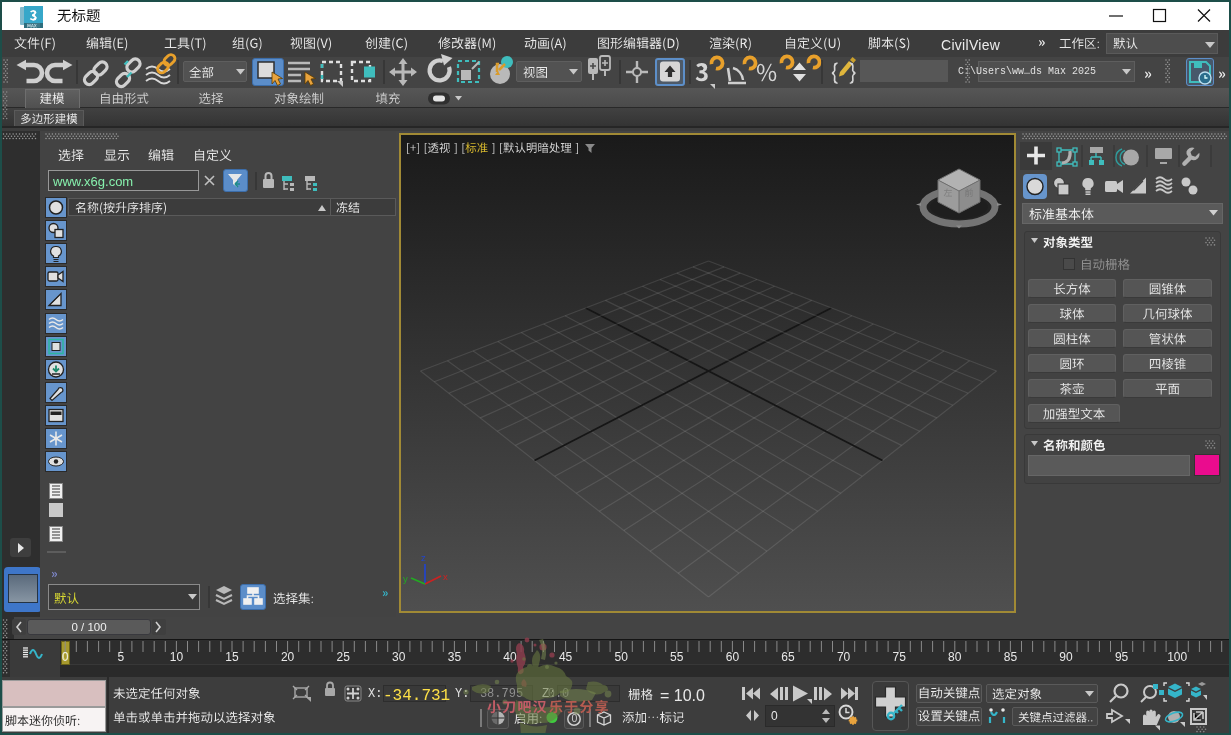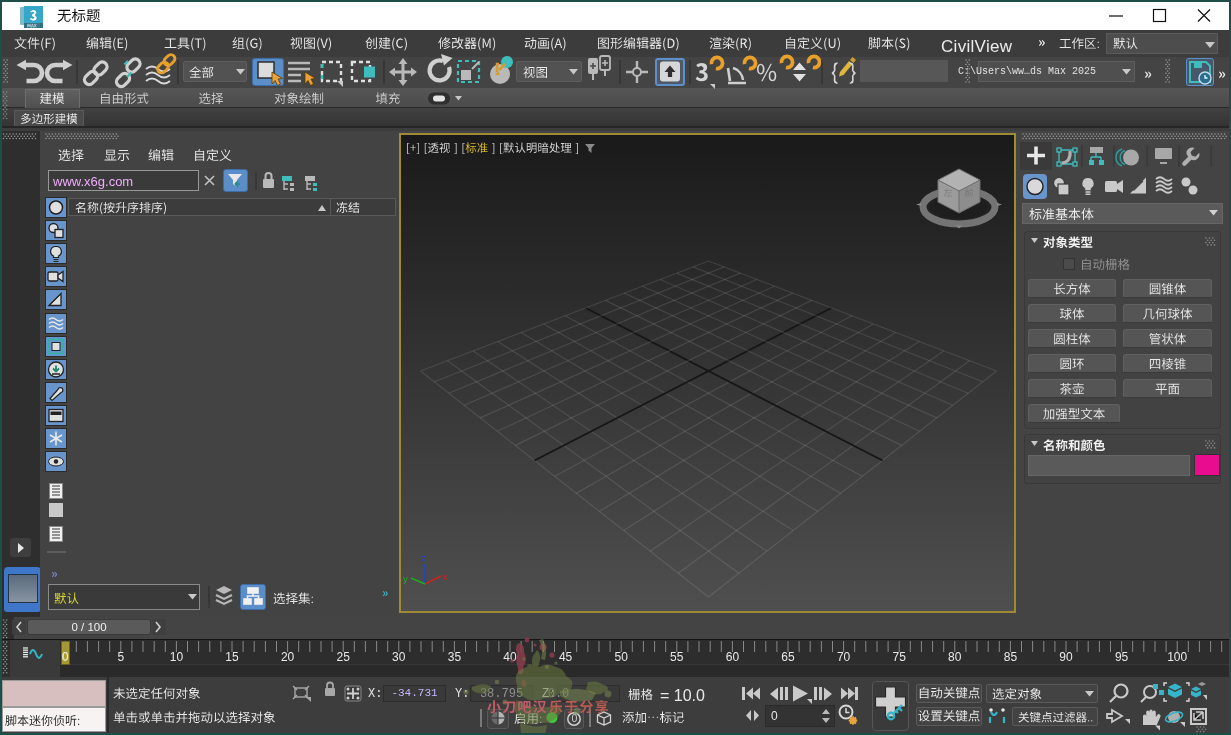--- a/index.html
+++ b/index.html
@@ -2,21 +2,21 @@
 <html><head><meta charset="utf-8"><title>3ds Max</title><style>
 *{margin:0;padding:0;box-sizing:border-box}
 html,body{width:1231px;height:735px;overflow:hidden;background:#444444;font-family:"Liberation Sans",sans-serif}
 #w{position:relative;width:1231px;height:735px;background:#444444;overflow:hidden}
 .ab{position:absolute}
 </style></head><body>
 <div id="w">
     <div class="ab" style="left:0;top:0;width:1231px;height:735px;border:2px solid #1d4e49;z-index:60;pointer-events:none"></div>
     <div class="ab" style="left:2px;top:2px;width:1227px;height:28px;background:#ffffff"></div>
     <div class="ab" style="left:2px;top:30px;width:1227px;height:27px;background:#3c3c3c"></div>
-    <div class="ab" style="left:941px;top:37px;color:#ececec;font-size:17px;letter-spacing:0.3px">CivilView</div>
+    <div class="ab" style="left:941px;top:37px;color:#ececec;font-size:14px;letter-spacing:0.3px">CivilView</div>
     <div class="ab" style="left:1106px;top:33px;width:112px;height:21px;background:#4d4d4d;border:1px solid #5a5a5a"></div>
     <div class="ab" style="left:2px;top:57px;width:1227px;height:31px;background:#444444"></div>
     <div class="ab" style="left:183px;top:61px;width:64px;height:21px;background:#525252;border:1px solid #5e5e5e;border-radius:2px"></div>
     <div class="ab" style="left:252px;top:58px;width:32px;height:28px;background:#5b8dc9;border:1px solid #3c6da9;border-radius:3px"></div>
     <div class="ab" style="left:516px;top:61px;width:66px;height:21px;background:#525252;border:1px solid #5e5e5e;border-radius:2px"></div>
     <div class="ab" style="left:655px;top:58px;width:30px;height:28px;background:#4e5a68;border:2px solid #5d8fc9;border-radius:3px"></div>
     <div class="ab" style="left:860px;top:60px;width:88px;height:22px;background:#575757"></div>
     <div class="ab" style="left:978px;top:61px;width:157px;height:21px;background:#4f4f4f;border:1px solid #5e5e5e"></div>
     <div class="ab" style="left:958px;top:66px;font-family:'Liberation Mono',monospace;font-size:10px;letter-spacing:0;color:#e0e0e0">C:\Users\ww…ds Max 2025</div>
     <div class="ab" style="left:1186px;top:58px;width:28px;height:28px;background:#47586b;border:1px solid #5d8fc9;border-radius:3px"></div>
@@ -26,21 +26,21 @@
     <div class="ab" style="left:2px;top:108px;width:1227px;height:19px;background:linear-gradient(#414141,#333333)"></div>
     <div class="ab" style="left:2px;top:126px;width:1227px;height:2px;background:#262626"></div>
     <div class="ab" style="left:14px;top:110px;width:70px;height:16px;background:#4a4a4a;border:1px solid #5a5a5a;border-bottom:none"></div>
     <div class="ab" style="left:2px;top:128px;width:1227px;height:3px;background:#3d3d3d"></div>
     <div class="ab" style="left:2px;top:131px;width:38px;height:486px;background:#2e2e2e"></div>
     <div class="ab" style="left:10px;top:538px;width:21px;height:19px;background:#3e3e3e;border-radius:3px"></div>
     <div class="ab" style="left:4px;top:567px;width:37px;height:45px;background:#3e76c9;border-radius:4px 4px 3px 3px"></div>
     <div class="ab" style="left:8px;top:574px;width:30px;height:29px;background:linear-gradient(#5a6a7c,#8795a3);border:1px solid #243344"></div>
     <div class="ab" style="left:40px;top:131px;width:356px;height:486px;background:#434343"></div>
     <div class="ab" style="left:48px;top:170px;width:151px;height:21px;background:#3a3a3a;border:1px solid #989898"></div>
-    <div class="ab" style="left:53px;top:174px;font-size:13px;color:#f0abfc">www.x6g.com</div>
+    <div class="ab" style="left:53px;top:174px;font-size:13px;color:#86efac">www.x6g.com</div>
     <div class="ab" style="left:223px;top:169px;width:25px;height:23px;background:#5b8dc9;border:1px solid #3c6da9;border-radius:3px"></div>
     <div class="ab" style="left:68px;top:198px;width:263px;height:18px;background:#3c3c3c;border:1px solid #5a5a5a"></div>
     <div class="ab" style="left:331px;top:198px;width:65px;height:18px;background:#3c3c3c;border:1px solid #5a5a5a;border-left:none"></div>
     <div class="ab" style="left:45px;top:197px;width:22px;height:21px;background:#6795cc;border:1px solid #2a2a2a"></div>
     <div class="ab" style="left:45px;top:220px;width:22px;height:21px;background:#6795cc;border:1px solid #2a2a2a"></div>
     <div class="ab" style="left:45px;top:243px;width:22px;height:21px;background:#6795cc;border:1px solid #2a2a2a"></div>
     <div class="ab" style="left:45px;top:266px;width:22px;height:21px;background:#6795cc;border:1px solid #2a2a2a"></div>
     <div class="ab" style="left:45px;top:289px;width:22px;height:21px;background:#6795cc;border:1px solid #2a2a2a"></div>
     <div class="ab" style="left:45px;top:313px;width:22px;height:21px;background:#6795cc;border:1px solid #2a2a2a"></div>
     <div class="ab" style="left:45px;top:336px;width:22px;height:21px;background:#6795cc;border:1px solid #2a2a2a"></div>
@@ -117,21 +117,21 @@
     <div class="ab" style="left:2px;top:640px;width:8px;height:37px;background:#2e2e2e"></div>
     <div class="ab" style="left:60px;top:640px;width:1169px;height:24px;background:#2d2d2d"></div>
     <div class="ab" style="left:61px;top:641px;width:9px;height:24px;background:#a79a2e;border:1px solid #6b6317"></div>
     <div class="ab" style="left:61px;top:650px;width:9px;text-align:center;font-size:11px;color:#e6dc60">0</div>
     <div class="ab" style="left:2px;top:677px;width:1227px;height:56px;background:#3d3d3d"></div>
     <div class="ab" style="left:2px;top:680px;width:104px;height:27px;background:#d8bfbf;border:1px solid #9a9a9a"></div>
     <div class="ab" style="left:2px;top:707px;width:104px;height:25px;background:#f7f3f3;border:1px solid #9a9a9a"></div>
     <div class="ab" style="left:107px;top:677px;width:2px;height:56px;background:#2a2a2a"></div>
     <div class="ab" style="left:368px;top:687px;font-size:12px;color:#e0e0e0;font-family:'Liberation Mono',monospace">X:</div>
     <div class="ab" style="left:383px;top:685px;width:63px;height:17px;background:#393939;border:1px solid #2d2d2d"></div>
-    <div class="ab" style="left:383px;top:687px;width:63px;text-align:center;font-size:11px;color:#c4b5fd;font-family:'Liberation Mono',monospace">-34.731</div>
+    <div class="ab" style="left:383px;top:687px;width:63px;text-align:center;font-size:16px;color:#fde047;font-family:'Liberation Mono',monospace">-34.731</div>
     <div class="ab" style="left:455px;top:687px;font-size:12px;color:#e0e0e0;font-family:'Liberation Mono',monospace">Y:</div>
     <div class="ab" style="left:470px;top:685px;width:63px;height:17px;background:#393939;border:1px solid #2d2d2d"></div>
     <div class="ab" style="left:470px;top:687px;width:63px;text-align:center;font-size:12px;color:#8f8f8f;font-family:'Liberation Mono',monospace">38.795</div>
     <div class="ab" style="left:542px;top:687px;font-size:12px;color:#e0e0e0;font-family:'Liberation Mono',monospace">Z:</div>
     <div class="ab" style="left:557px;top:685px;width:63px;height:17px;background:#393939;border:1px solid #2d2d2d"></div>
     <div class="ab" style="left:527px;top:687px;width:63px;text-align:center;font-size:12px;color:#8f8f8f;font-family:'Liberation Mono',monospace">0.0</div>
     <div class="ab" style="left:660px;top:687px;font-size:16px;color:#e8e8e8">= 10.0</div>
     <div class="ab" style="left:765px;top:705px;width:70px;height:22px;background:#333333;border:1px solid #2a2a2a"></div>
     <div class="ab" style="left:771px;top:709px;font-size:12px;color:#e8e8e8">0</div>
     <div class="ab" style="left:487px;top:709px;width:22px;height:20px;background:#434343;border:1px solid #5a5a5a;border-radius:3px"></div>

